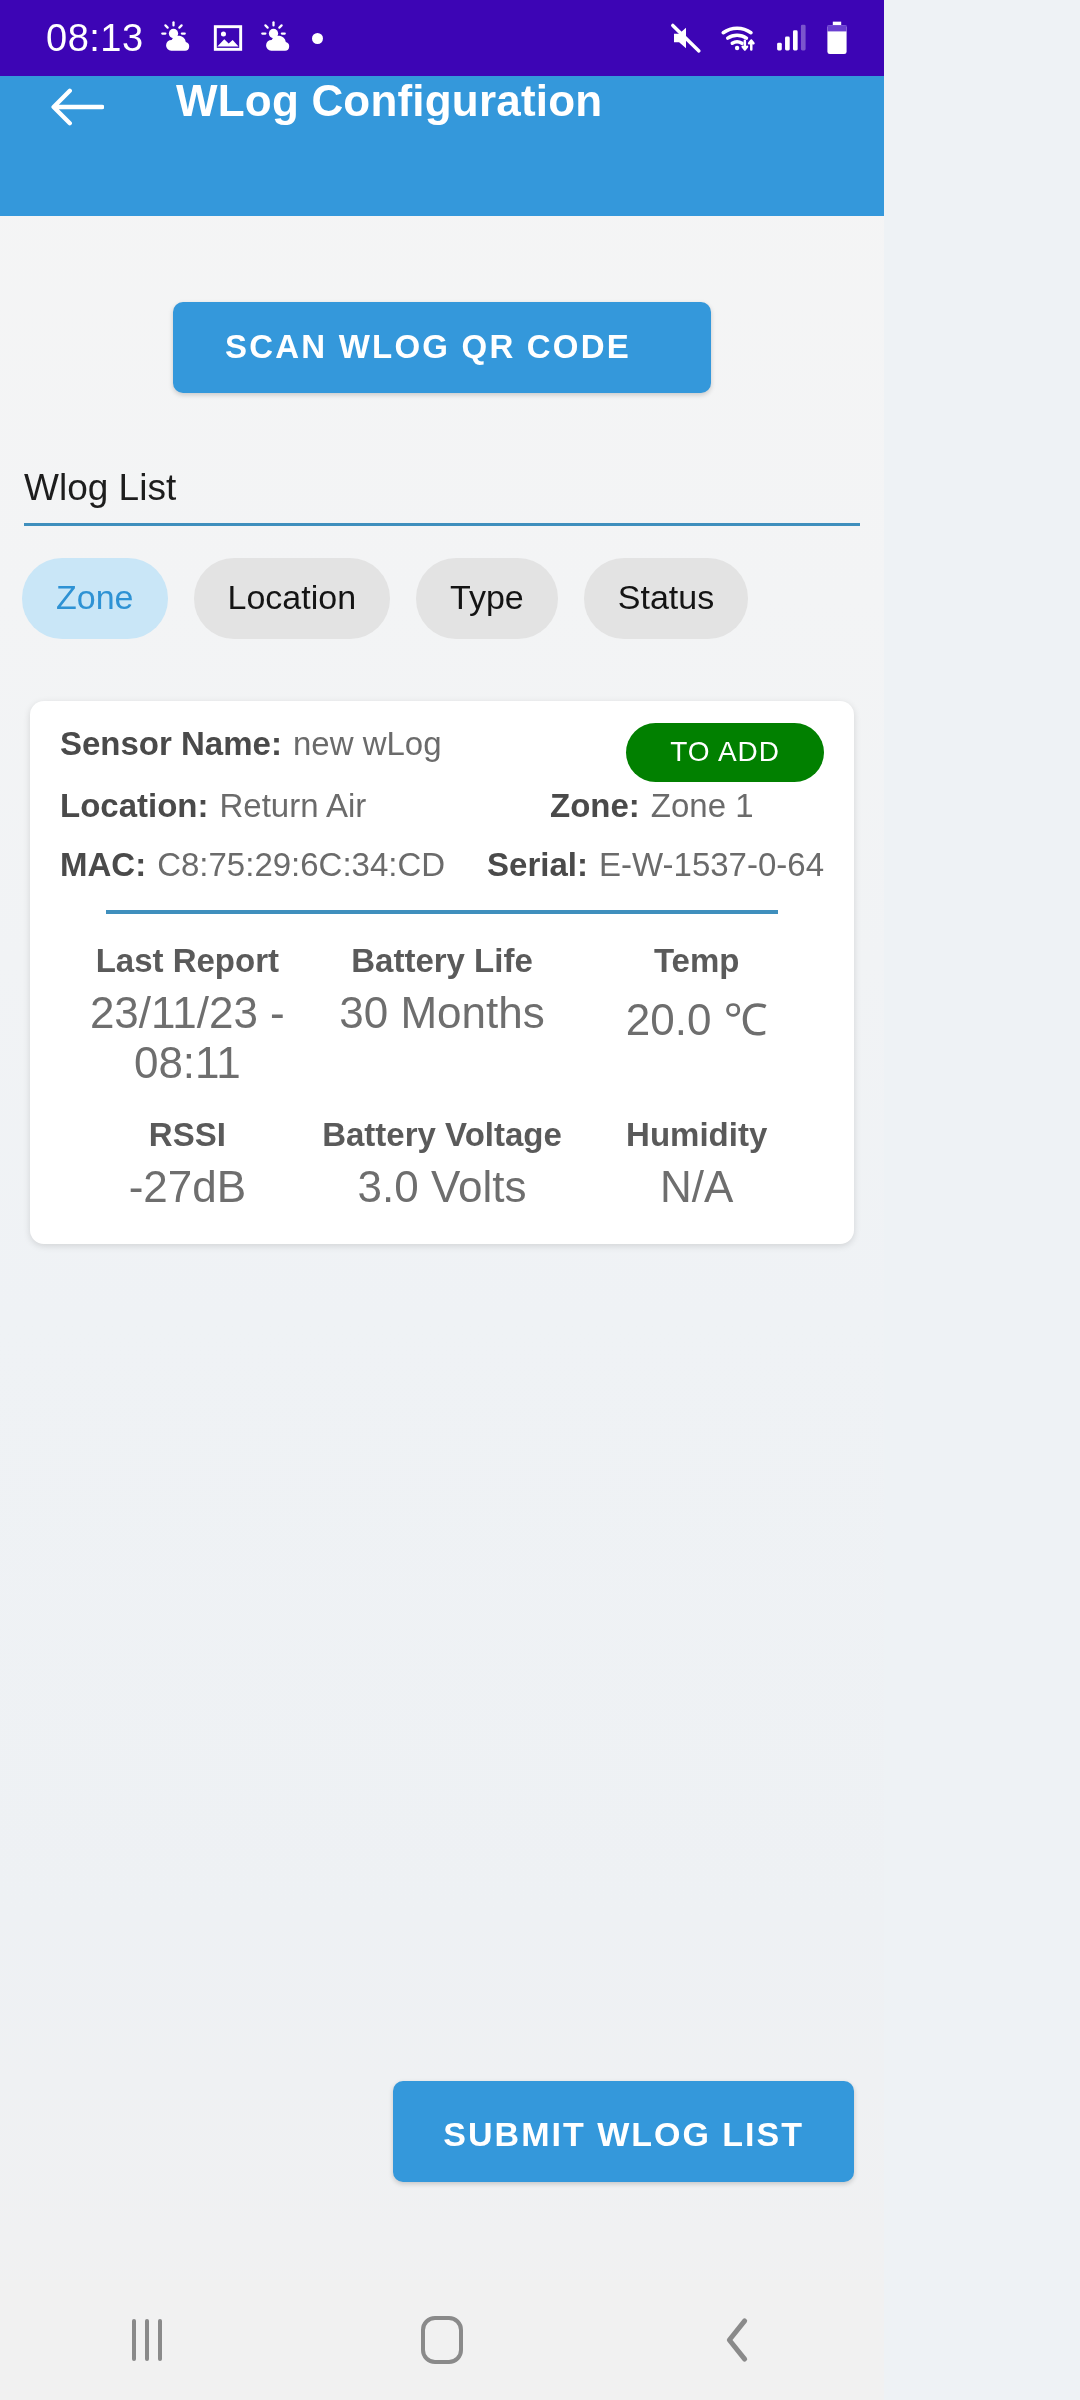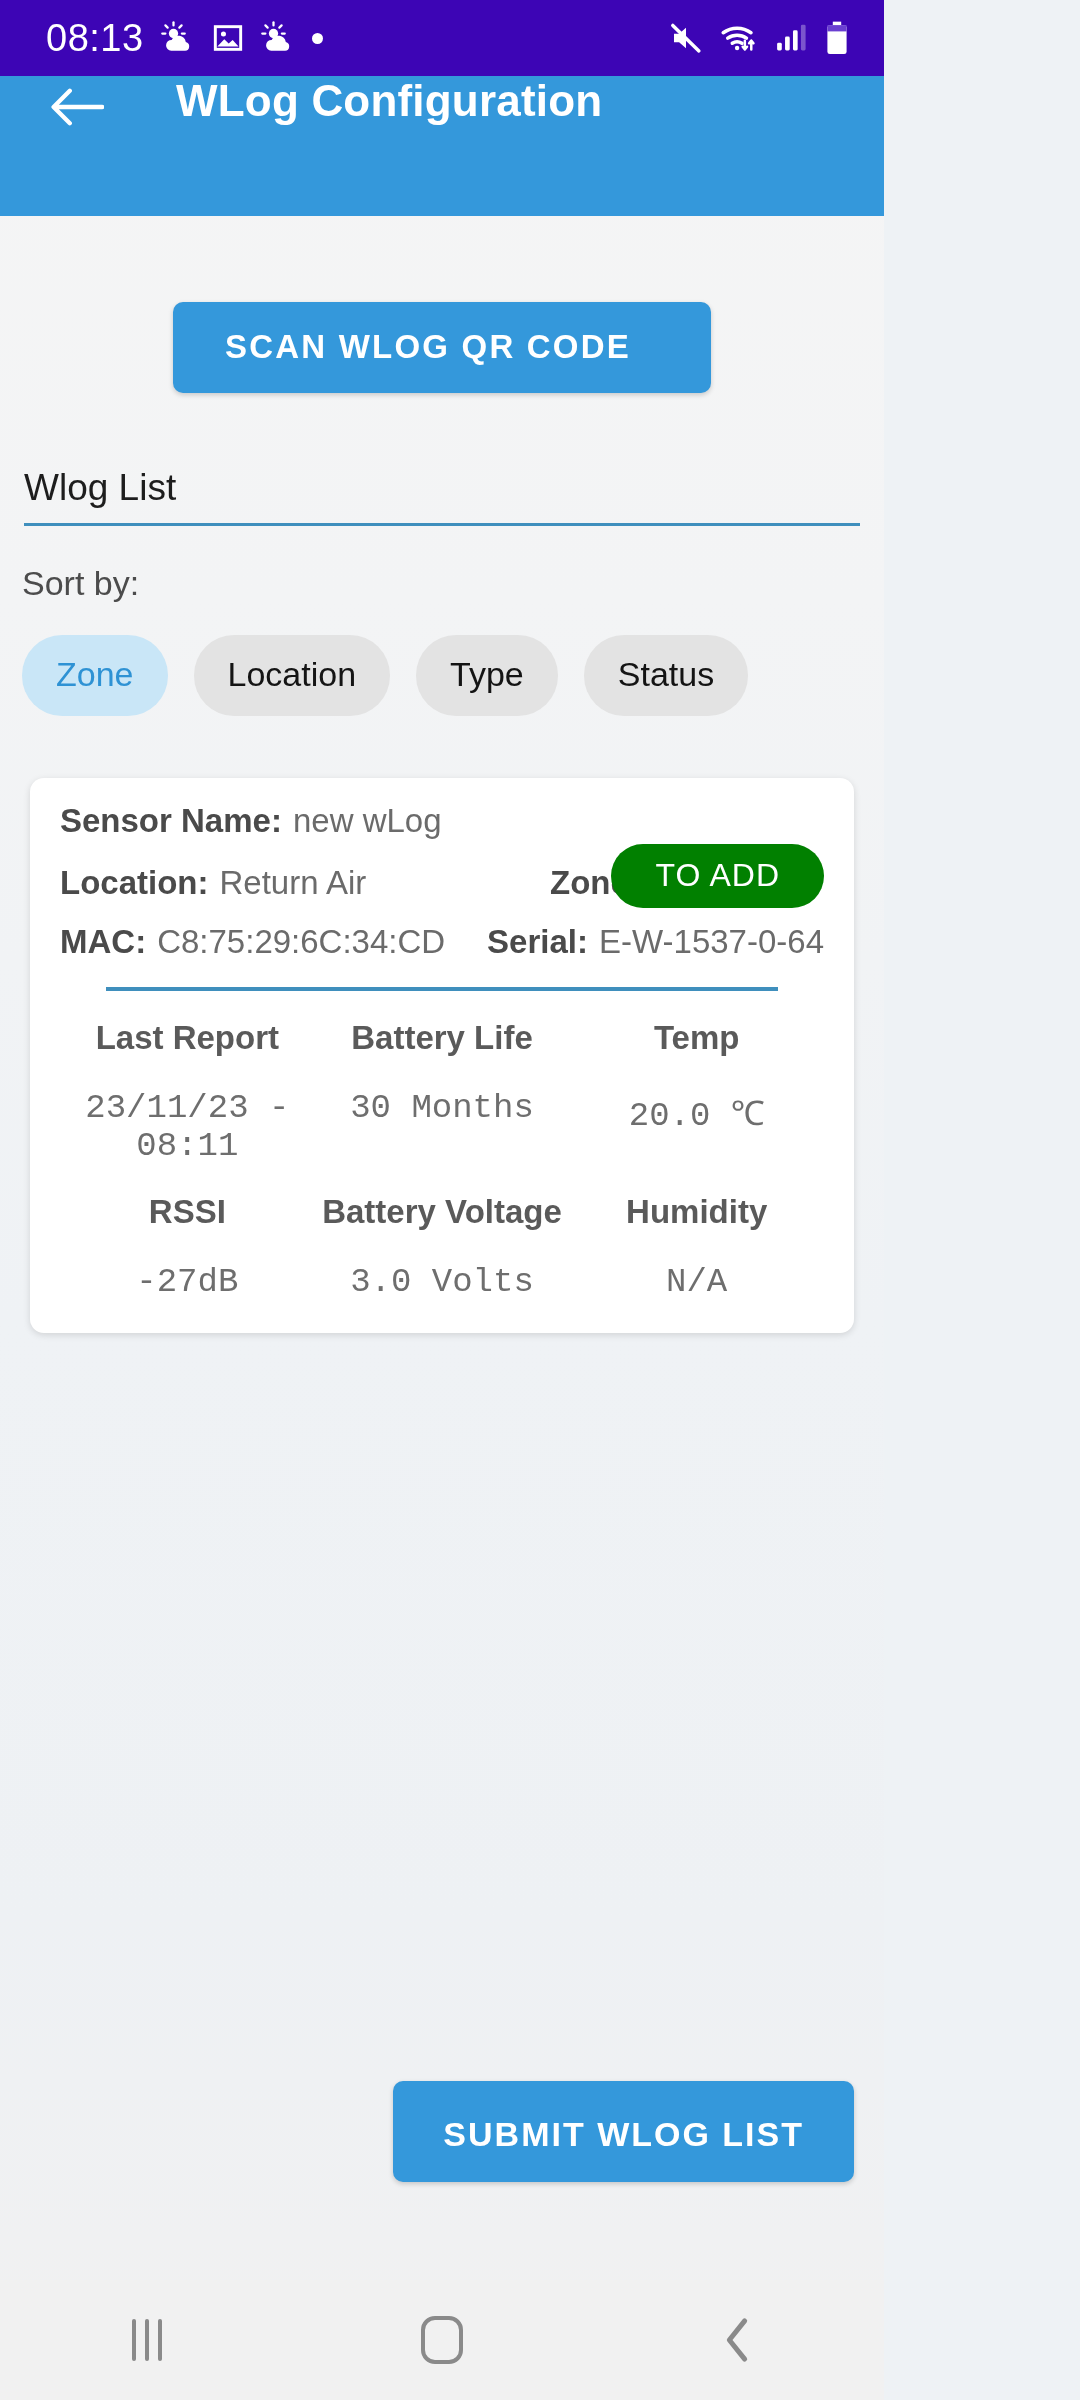--- a/index.html
+++ b/index.html
@@ -96,35 +96,34 @@
   .card-line:nth-child(3) { margin-bottom:26px; }
   .fld { display:flex; align-items:baseline; }
   .fld-a { width:490px; }
   .k { font-weight:700; color:#4a4a4a; margin-right:11px; white-space:nowrap; }
   .v { color:#6b6b6b; white-space:nowrap; }
 
   #status-badge {
     position:absolute; top:22px; right:30px;
     background:#018000; color:#fff;
     border-radius:36px;
-    font-size:32px; letter-spacing:1px;
+    font-size:28px; letter-spacing:1px;
     padding:13px 44px 14px 44px;
     cursor:pointer;
-    margin-top:44px;
   }
 
   #card-divider {
     height:4px; background:#3f8fbd;
     margin:6px 46px 0 46px;
   }
 
   .metrics-row { display:flex; margin-top:28px; }
   .metric { flex:1 1 0; text-align:center; }
   .metric-label { font-size:33px; font-weight:700; color:#5a5a5a; }
-  .metric-value { font-size:34px; color:#6e6e6e; margin-top:32px;font-family:Liberation Mono, monospace; }
+  .metric-value { font-size:44px; color:#6e6e6e; margin-top:8px; }
   .metrics-row.second { margin-top:28px; }
 
   
   #submit-row {
     position:absolute; right:30px; bottom:98px;
     display:flex;
   }
   #submit-button {
     background:#3498db; color:#fff;
     border:none; border-radius:10px;
@@ -226,21 +225,20 @@
 
     <div id="scan-row">
       <button id="scan-button">SCAN WLOG QR CODE</button>
     </div>
 
     <div id="list-header-wrap">
       <div id="list-header">Wlog List</div>
       <div id="list-header-rule"></div>
     </div>
 
-    <div id="sort-label">Sort by:</div>
 
     <div id="chips">
       <button class="chip selected">Zone</button>
       <button class="chip">Location</button>
       <button class="chip">Type</button>
       <button class="chip">Status</button>
     </div>
 
     <div id="card">
       <div id="status-badge">TO ADD</div>

